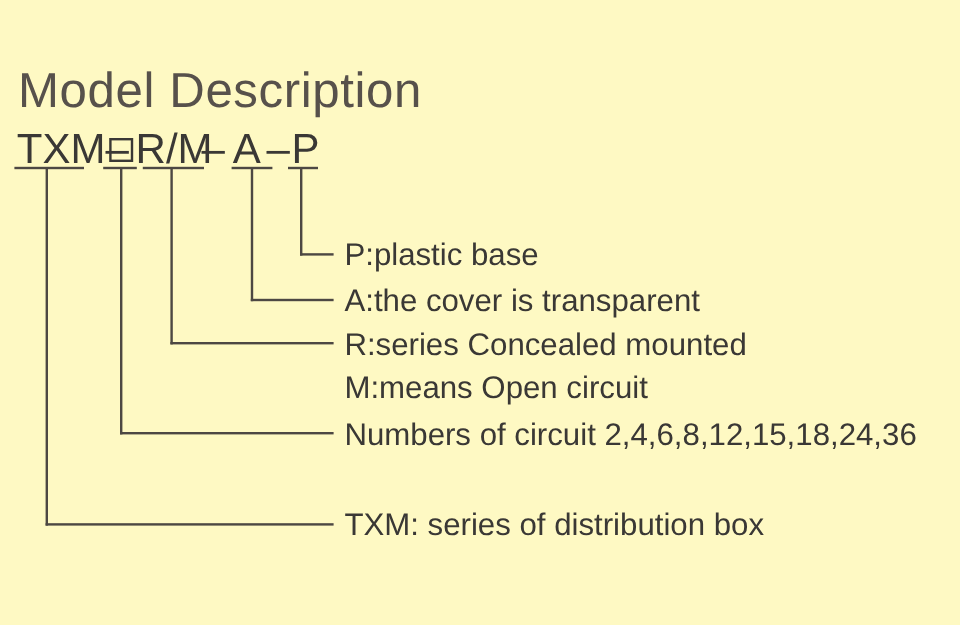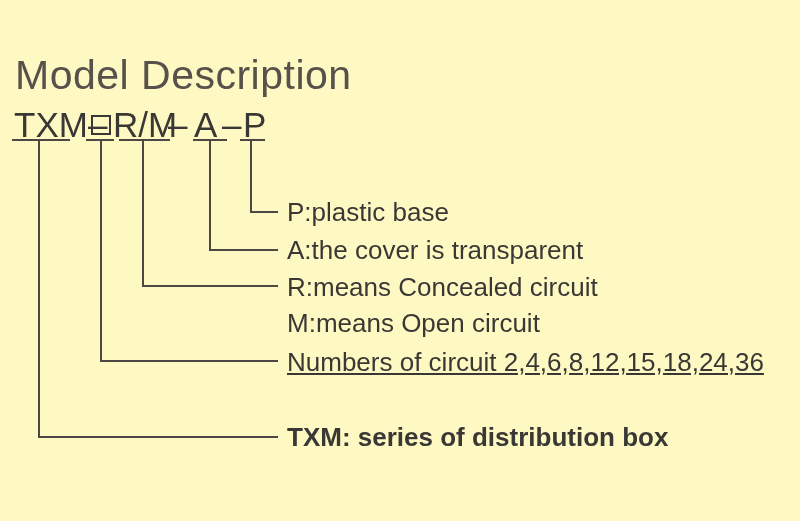--- a/index.html
+++ b/index.html
@@ -80,22 +80,22 @@
     height:30px;
     line-height:30px;
     font-size:26px;
     color:#3a3835;
     white-space:nowrap;
   }
   .l-p{top:197px;}
   .l-a{top:235px;}
   .l-r{top:272px;}
   .l-m{top:308px;}
-  .l-circuits{top:347px;text-decoration:underline;}
-  .l-txm{top:422px;font-weight:bold;}
+  .l-circuits{top:347px;}
+  .l-txm{top:422px;}
 </style>
 </head>
 <body>
 
 <div class="canvas">
 
   <h1 class="page-title">Model Description</h1>
 
   <div>
     <span class="code-seg seg-series">TXM–</span>
@@ -114,18 +114,18 @@
   <div class="underline u-base"></div>
 
   <div class="connector c-base"></div>
   <div class="connector c-cover"></div>
   <div class="connector c-mount"></div>
   <div class="connector c-box"></div>
   <div class="connector c-series"></div>
 
   <div class="legend-label l-p">P:plastic base</div>
   <div class="legend-label l-a">A:the cover is transparent</div>
-  <div class="legend-label l-r">R:means Concealed circuit</div>
+  <div class="legend-label l-r">R:series Concealed mounted</div>
   <div class="legend-label l-m">M:means Open circuit</div>
   <div class="legend-label l-circuits">Numbers of circuit 2,4,6,8,12,15,18,24,36</div>
   <div class="legend-label l-txm">TXM: series of distribution box</div>
 
 </div>
 
 </body></html>

